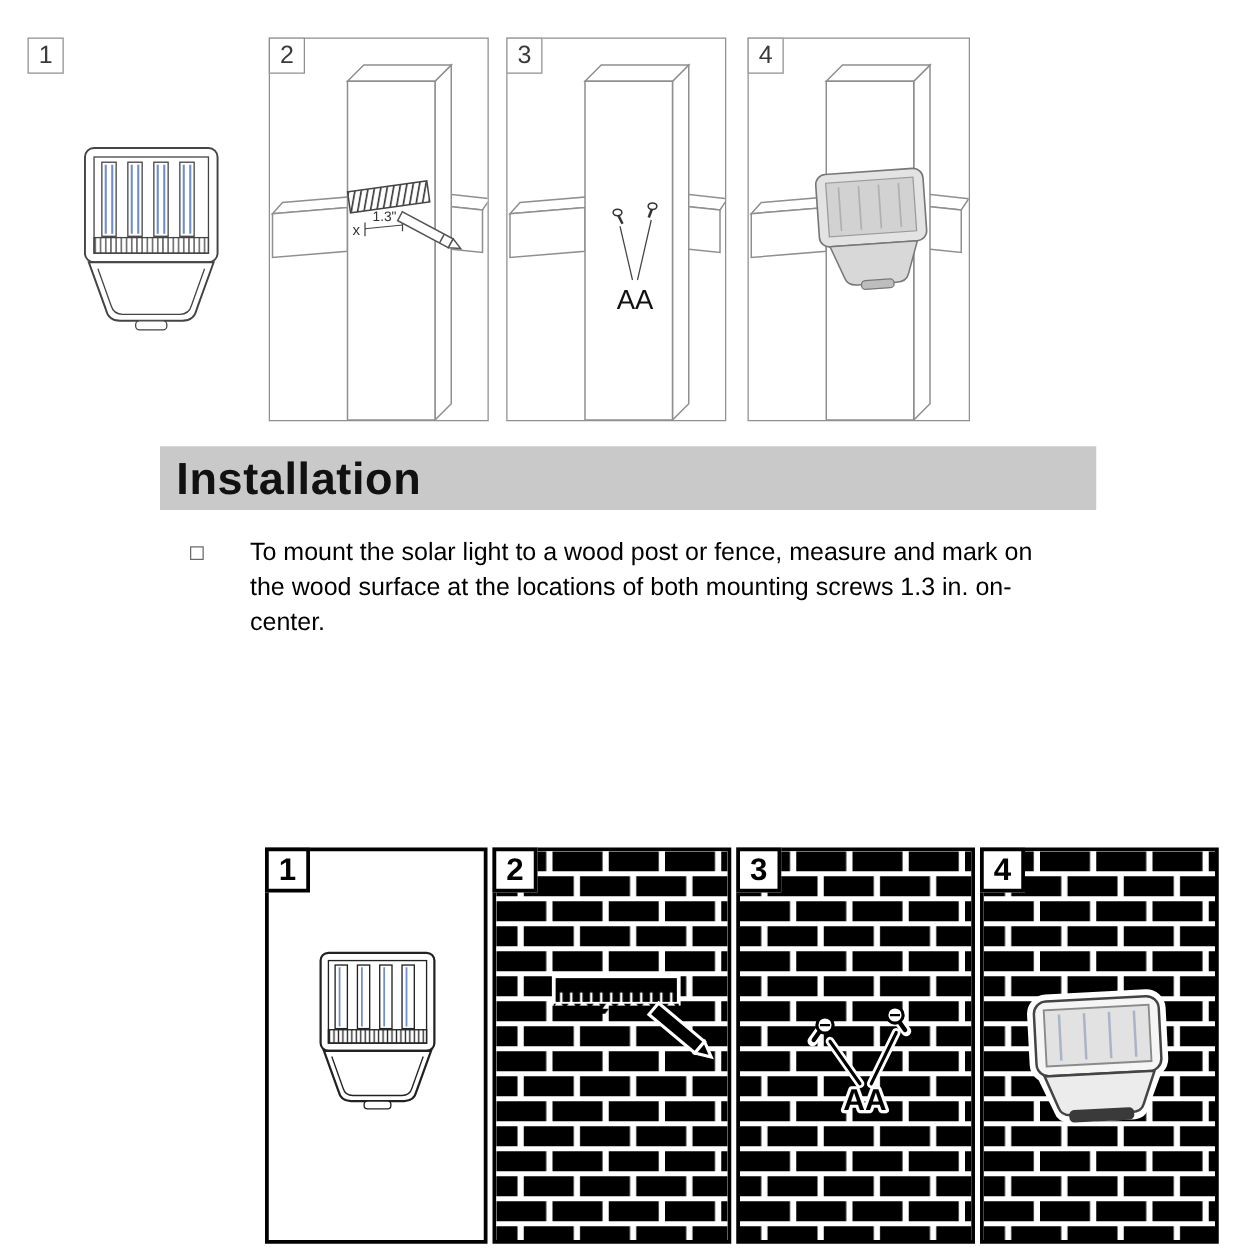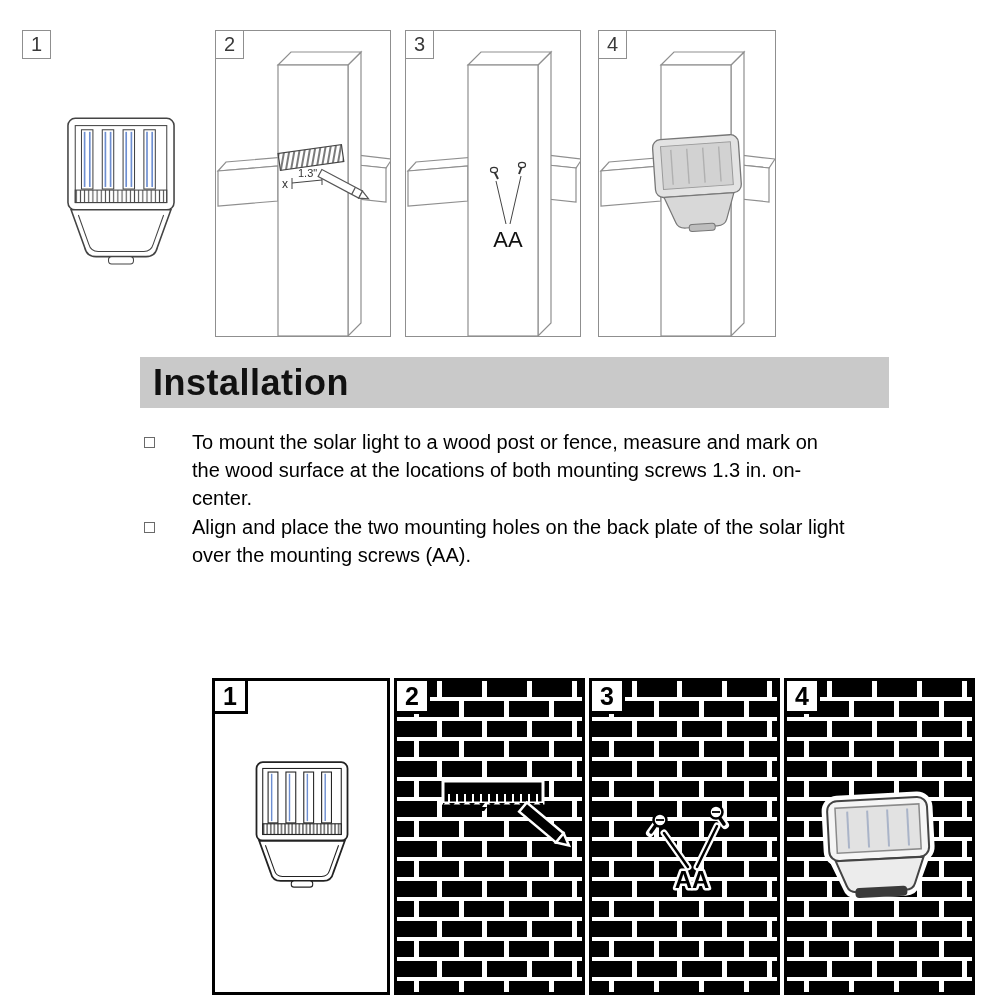--- a/index.html
+++ b/index.html
@@ -8,26 +8,26 @@
 
   
   .panel-top{position:absolute;top:30px;height:305px;background:#fff;border:1px solid #8f8f8f;}
   .panel-top.noborder{border:none;}
   .numbox-top{position:absolute;left:-1px;top:-1px;width:27px;height:27px;border:1px solid #8f8f8f;
               background:#fff;display:flex;align-items:center;justify-content:center;
               font-size:20px;color:#3a3a3a;z-index:3;}
   .panel-top svg{position:absolute;left:0;top:0;}
 
   
-  .heading-bar{position:absolute;left:140px;top:357px;width:749px;height:51px;background:#c9c9c9;
+  .heading-bar{position:absolute;left:128px;top:357px;width:749px;height:51px;background:#c9c9c9;
                display:flex;align-items:center;padding-left:13px;box-sizing:border-box;}
   .heading-bar .t{font-size:36px;font-weight:bold;color:#111;letter-spacing:.5px;}
 
   
-  .instr{position:absolute;left:144px;top:428px;width:720px;}
+  .instr{position:absolute;left:152px;top:428px;width:720px;}
   .instr .item{display:flex;margin-bottom:1px;}
   .instr .bullet{width:9px;height:9px;border:1.5px solid #6a6a6a;background:#fff;
                  margin-top:9px;margin-right:37px;flex:0 0 auto;}
   .instr .txt{width:655px;font-size:20px;line-height:28px;color:#000;}
 
   
   .panel-brick{position:absolute;top:678px;height:311px;border:3px solid #000;background:#fff;}
   .numbox-brick{position:absolute;left:-3px;top:-3px;width:30px;height:30px;border:3px solid #000;
                 background:#fff;display:flex;align-items:center;justify-content:center;
                 font-size:25px;font-weight:bold;color:#000;z-index:3;}
@@ -171,24 +171,20 @@
   </div>
 
   <div class="heading-bar">
     <span class="t">Installation</span>
   </div>
 
   <div class="instr">
     <div class="item">
       <div class="bullet"></div>
       <div class="txt">To mount the solar light to a wood post or fence, measure and mark on the wood surface at the locations of both mounting screws 1.3 in. on-center.</div>
-    </div>
-    <div class="item">
-      <div class="bullet"></div>
-      <div class="txt">Align and place the two mounting holes on the back plate of the solar light over the mounting screws (AA).</div>
     </div>
   </div>
 
   <div class="panel-brick" style="left:212px;width:172px;">
     <div class="numbox-brick">
       <span>1</span>
     </div>
     <svg class="lightsvg" style="left:29px;top:74px;" width="116" height="134" viewBox="0 0 130 150">
       <defs>
         <pattern id="hB" width="4" height="12" patternUnits="userSpaceOnUse">

